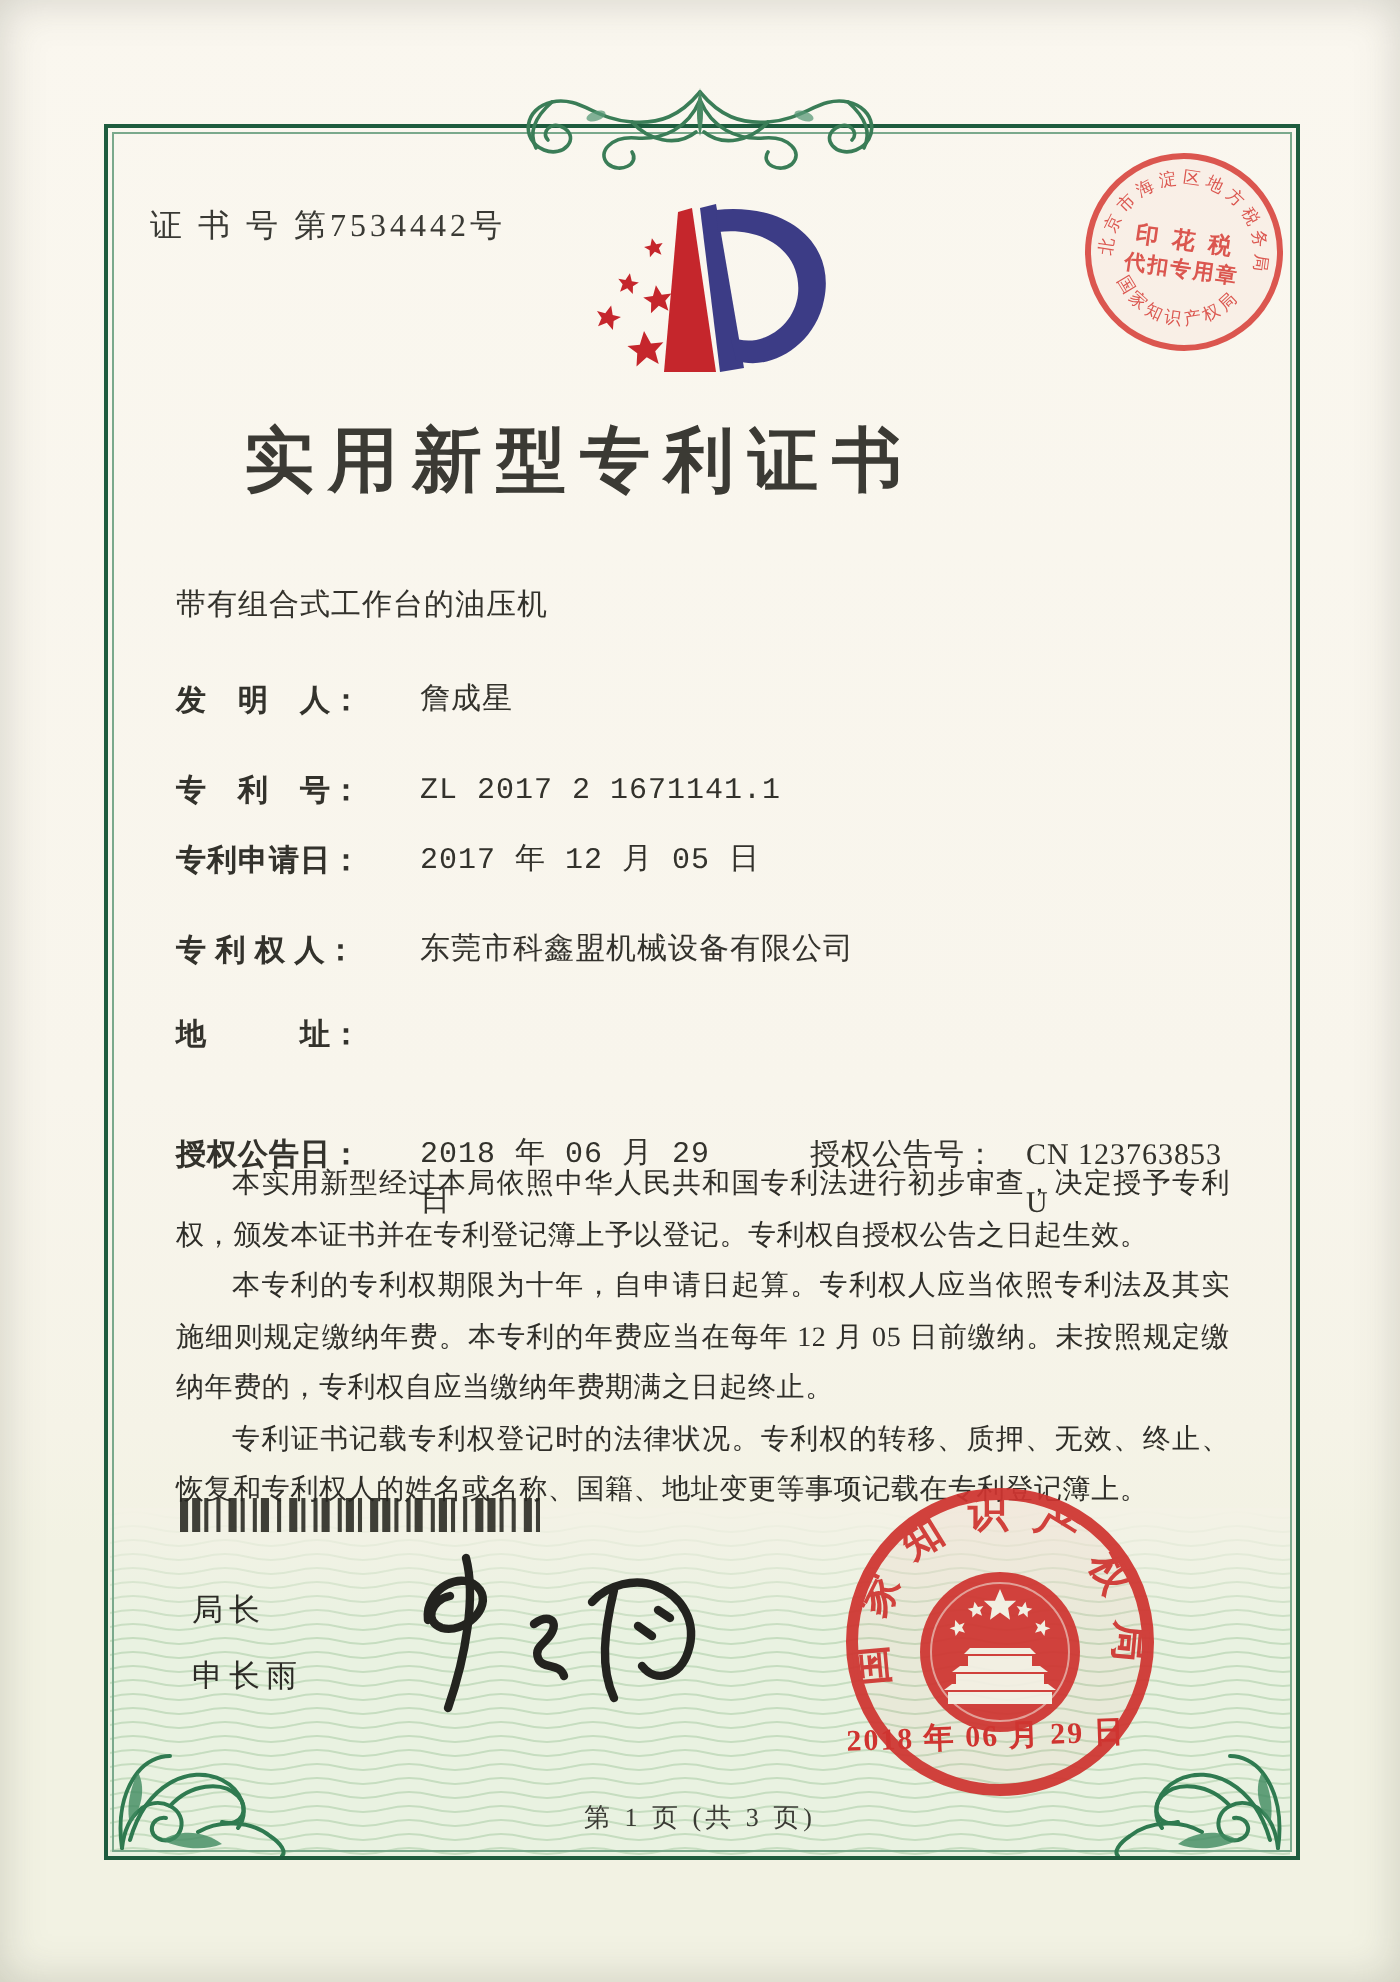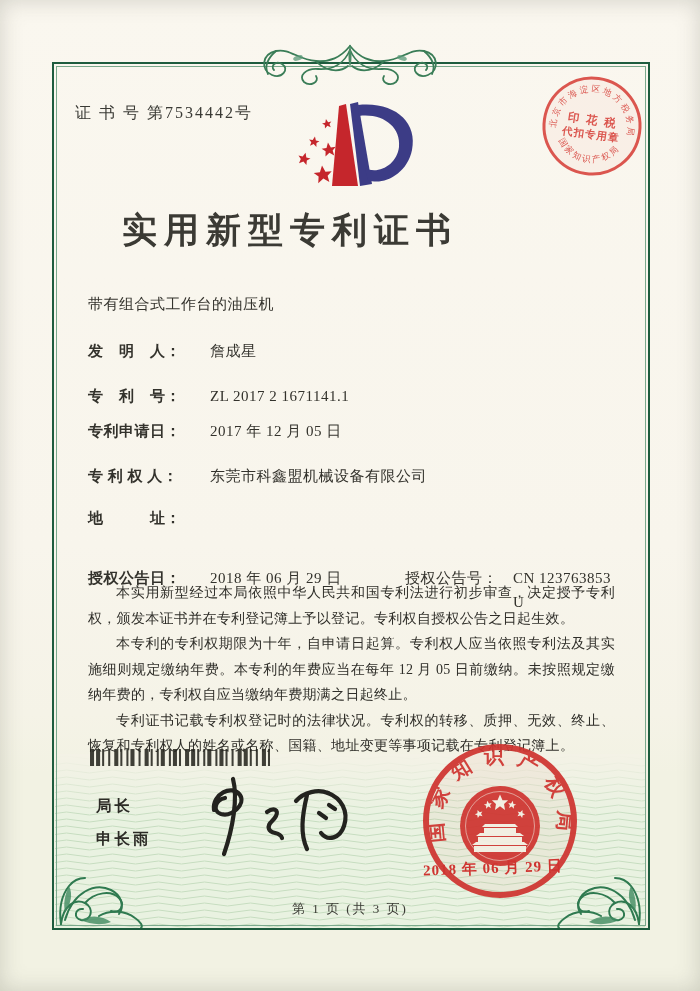--- a/index.html
+++ b/index.html
@@ -21,30 +21,30 @@
     background:linear-gradient(180deg,#f4f2e6 0%,rgba(244,242,230,0) 90%);}
   .certnum{ position:absolute; left:75px; top:103px; font-size:16px; letter-spacing:2px;
     color:#3a3a35; z-index:6;}
   .logo{ position:absolute; left:272px; top:92px; z-index:6;}
   .title{ position:absolute; left:0; top:207px; width:580px; text-align:center;
     font-size:35px; font-weight:700; letter-spacing:7px; color:#3b3a34; z-index:6;}
   .rows{ position:absolute; left:88px; top:0; width:530px; z-index:6;}
   .row{ position:absolute; display:flex; width:530px; font-size:15px; color:#33322c;
     letter-spacing:.5px; line-height:1.6;}
   .row .lab{ width:122px; flex-shrink:0; font-weight:600;}
-  .row .val{ width:408px;}
+  .row .val{ width:408px;font-family:Liberation Mono, monospace;}
   .row .val2lab{ width:108px; font-weight:400; flex-shrink:0;margin-left:36px;}
   .r1{top:292px}.r2{top:339px}.r3{top:384px}.r4{top:419px}.r5{top:464px}.r6{top:506px}.r7{top:566px}
   .r7 .val{ width:172px;}
   .paras{ position:absolute; left:88px; top:580px; width:527px; z-index:6;
     font-size:14px; line-height:25.5px; color:#2f2e29; text-align:justify; letter-spacing:.3px;}
   .paras p{ text-indent:2em; }
   .barcode{ position:absolute; left:90px; top:749px; z-index:6;}
   .signer{ position:absolute; left:96px; top:789px; z-index:6; font-size:15.5px;
-    letter-spacing:3px; color:#2c2b26; line-height:33px;font-weight:bold;}
+    letter-spacing:3px; color:#2c2b26; line-height:33px;}
   .sig{ position:absolute; left:188px; top:770px; z-index:6;}
   .seal{ position:absolute; left:412px; top:733px; z-index:6; opacity:.93;}
   .sealdate{ position:absolute; left:413px; top:859px; width:160px; z-index:7;
     color:#cf3430; font-size:15px; letter-spacing:1px; transform:rotate(-2deg);
     font-weight:600; text-align:center;}
   .taxstamp{ position:absolute; left:534px; top:68px; z-index:6; opacity:.9;}
   .footer{ position:absolute; left:0; top:900px; width:700px; text-align:center;
     font-size:13px; letter-spacing:2px; color:#3a3a34; z-index:6;}
   .toporn{ position:absolute; left:228px; top:36px; z-index:6;}
   .cornL{ position:absolute; left:55px; top:850px; z-index:6;}

